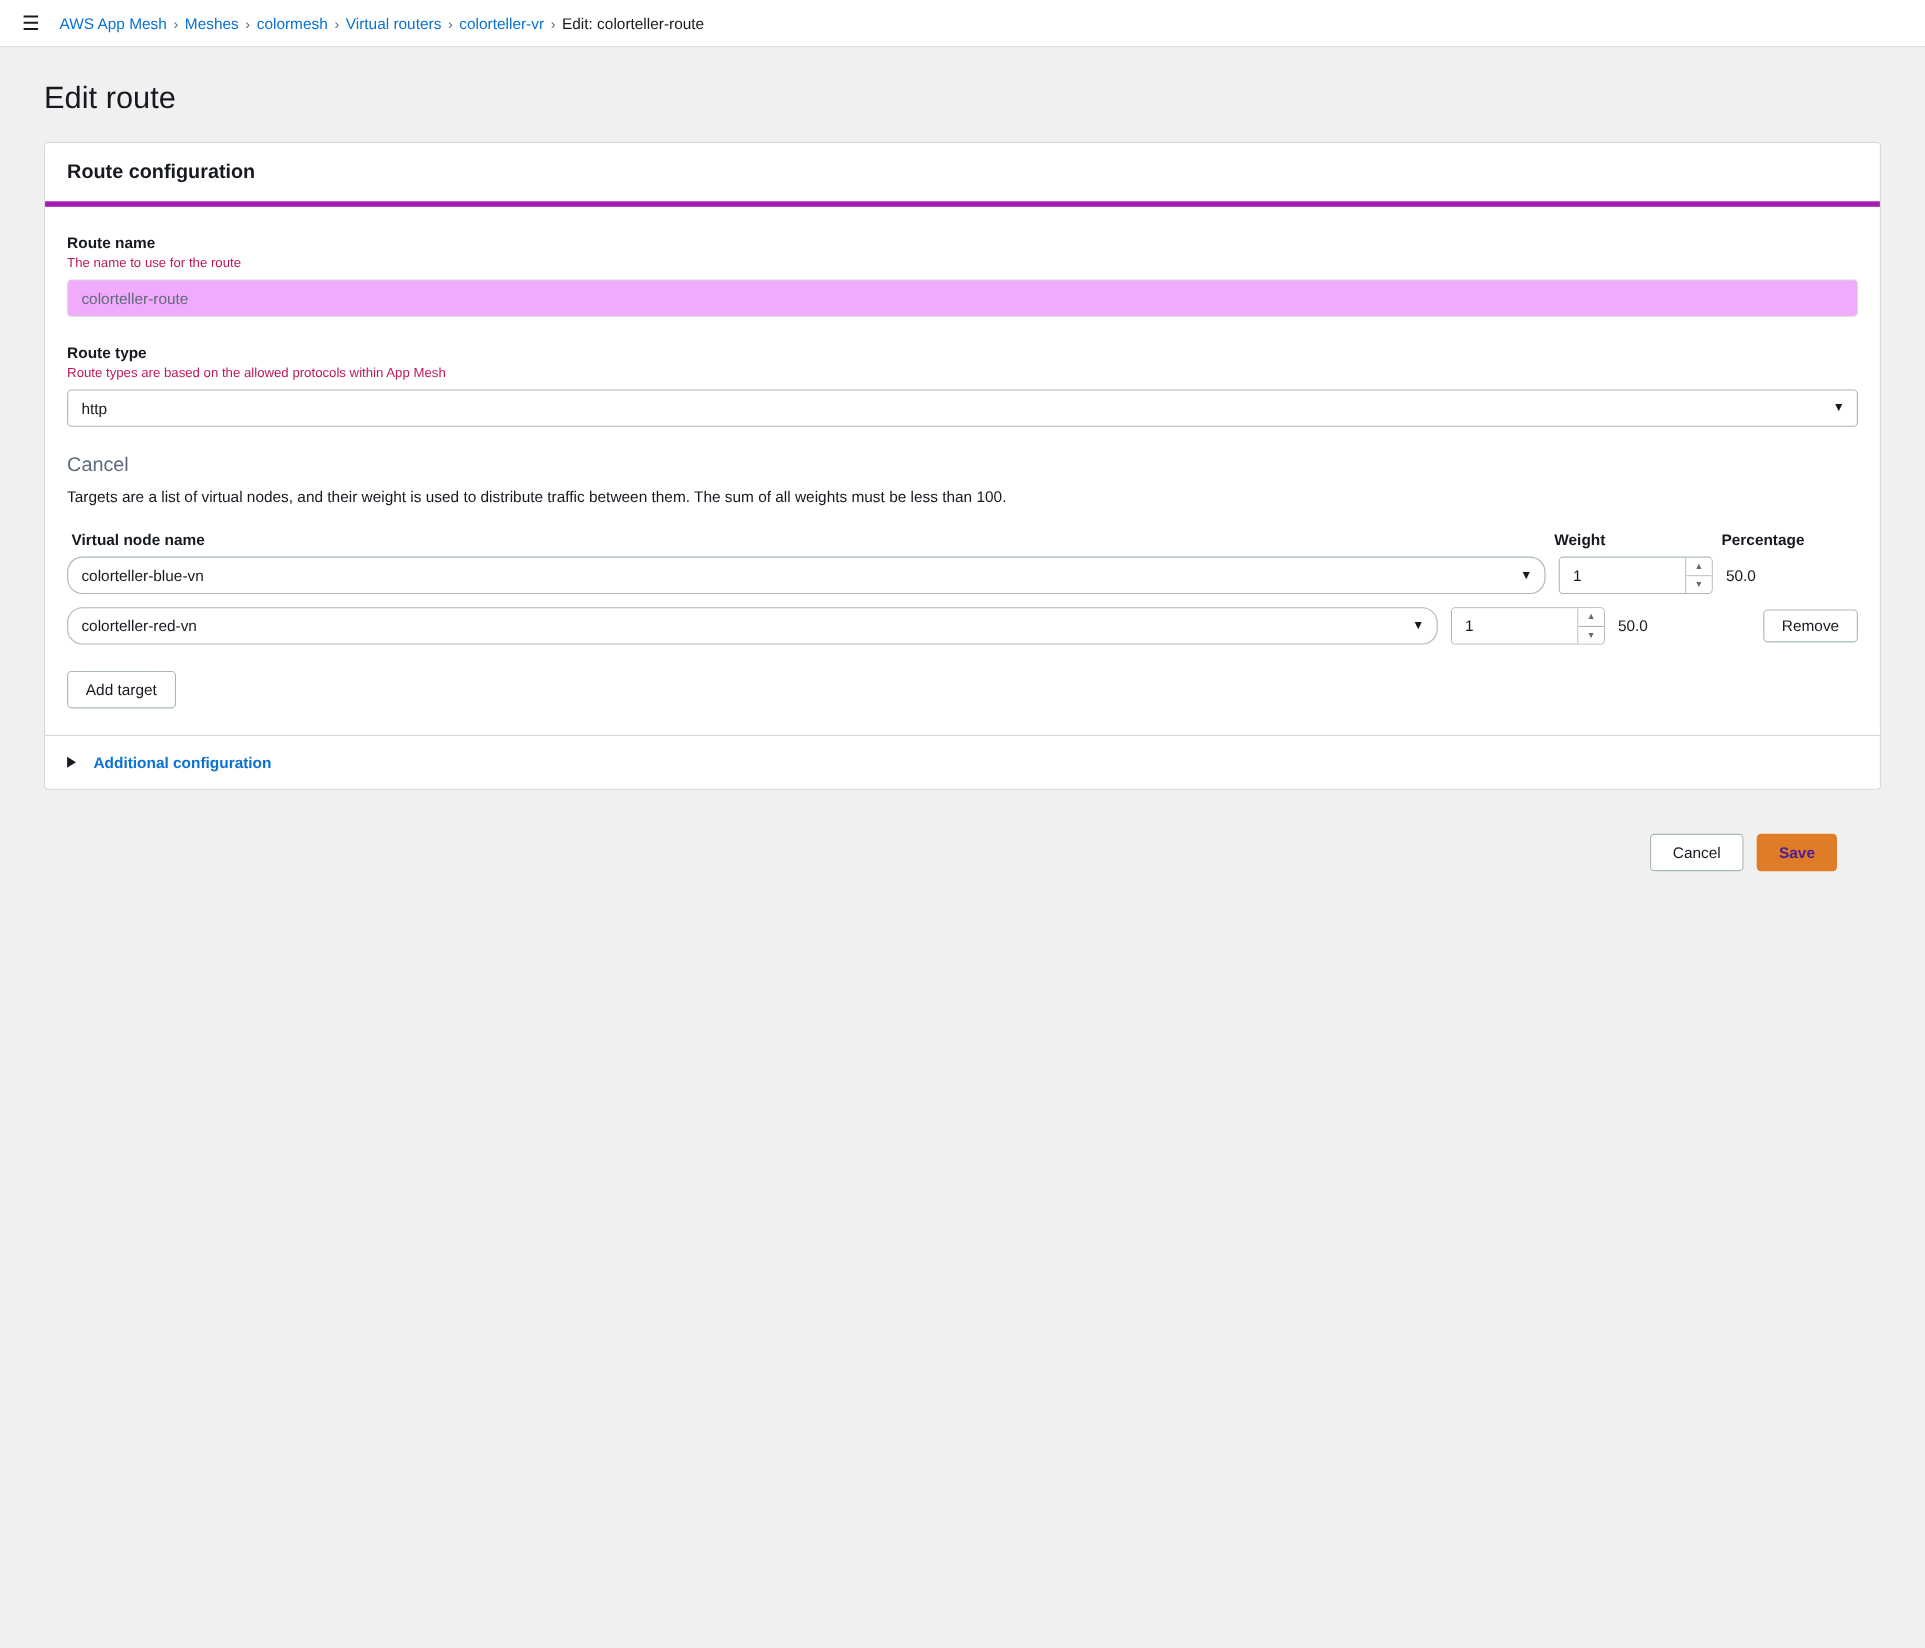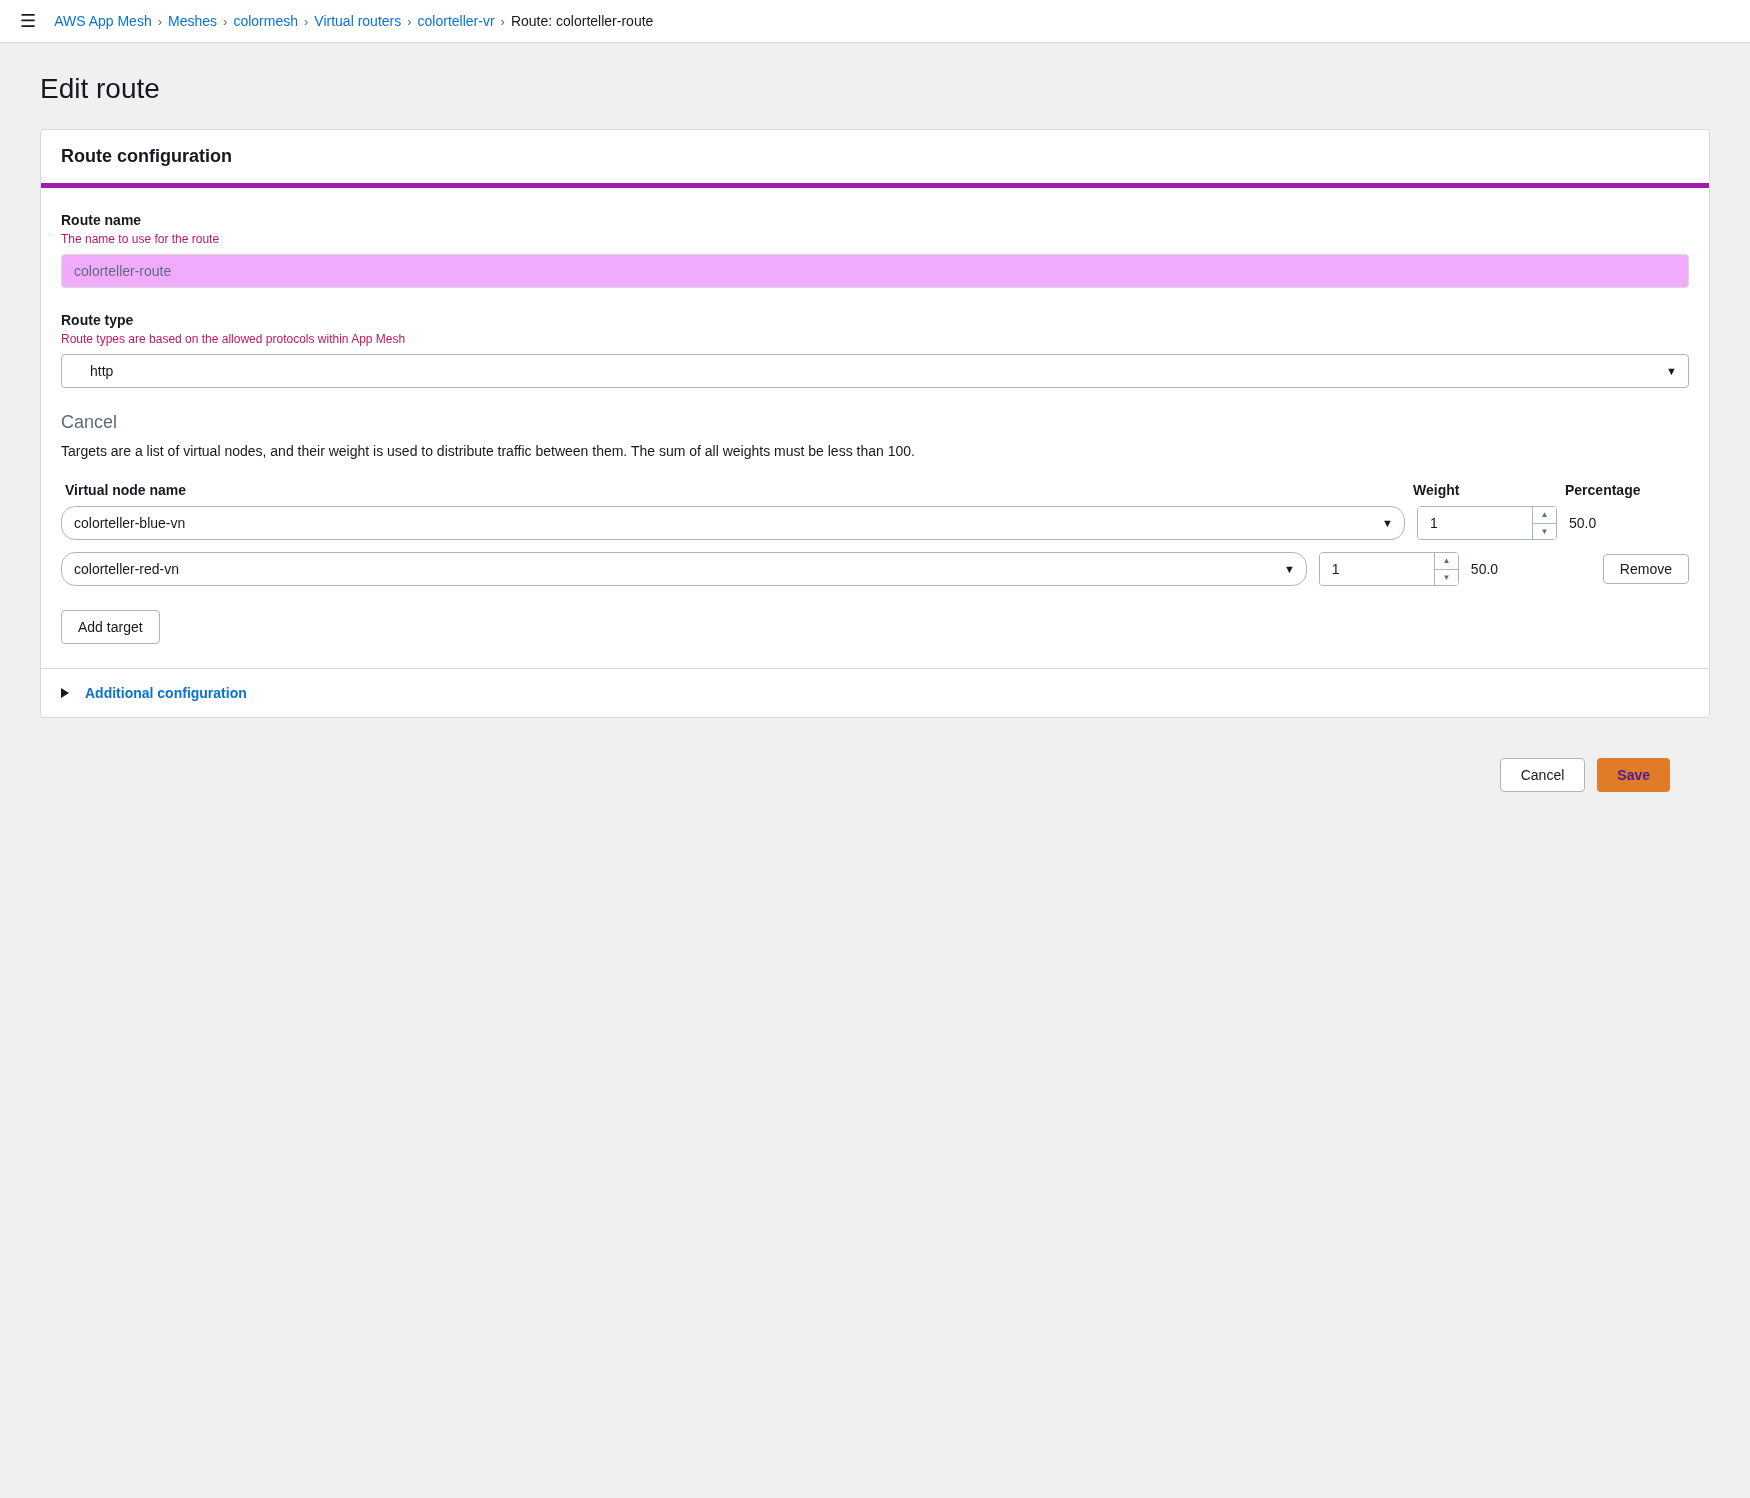--- a/index.html
+++ b/index.html
@@ -109,21 +109,21 @@
       border: 1px solid #d5d9d9;
       border-radius: 4px;
       font-size: 14px;
       color: #5f6b7a;
       background: #f0abfc;
       cursor: not-allowed;
     }
 
     .form-select {
       width: 100%;
-      padding: 8px 28px;
+      padding: 8px 12px;
       border: 1px solid #aab7b8;
       border-radius: 4px;
       font-size: 14px;
       color: #16191f;
       background: #fff;
       appearance: none;
       -webkit-appearance: none;
       cursor: pointer;
       background-image: none;
       position: relative;
@@ -354,21 +354,21 @@
     <a class="breadcrumb-link" href="#">AWS App Mesh</a>
     <span class="breadcrumb-separator">›</span>
     <a class="breadcrumb-link" href="#">Meshes</a>
     <span class="breadcrumb-separator">›</span>
     <a class="breadcrumb-link" href="#">colormesh</a>
     <span class="breadcrumb-separator">›</span>
     <a class="breadcrumb-link" href="#">Virtual routers</a>
     <span class="breadcrumb-separator">›</span>
     <a class="breadcrumb-link" href="#">colorteller-vr</a>
     <span class="breadcrumb-separator">›</span>
-    <span class="breadcrumb-current">Route: colorteller-route</span>
+    <span class="breadcrumb-current">Edit: colorteller-route</span>
   </nav>
 </div>
 
 <div class="page-container">
   <h1 class="page-title">Edit route</h1>
 
   <div class="card">
     <div class="card-header">
       <span class="card-header-title">Route configuration</span>
     </div>

